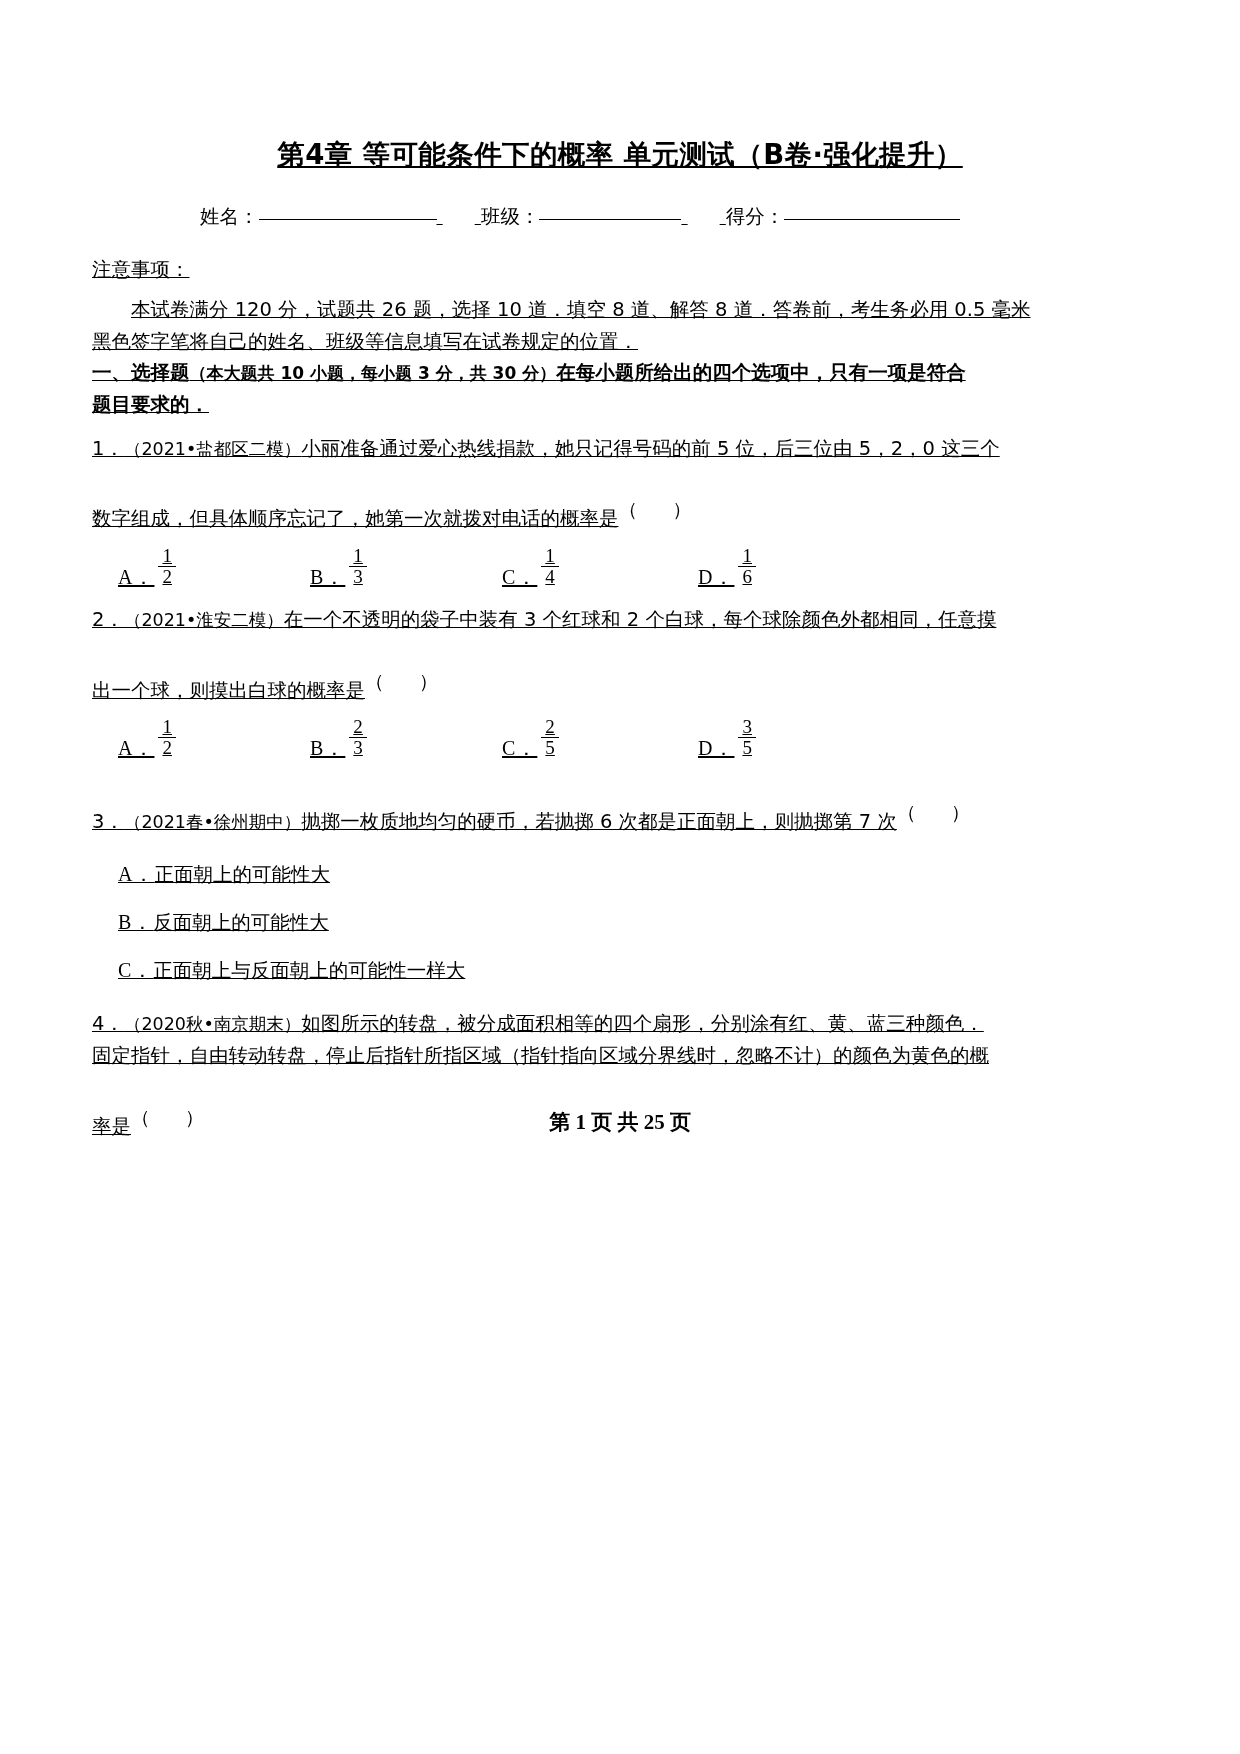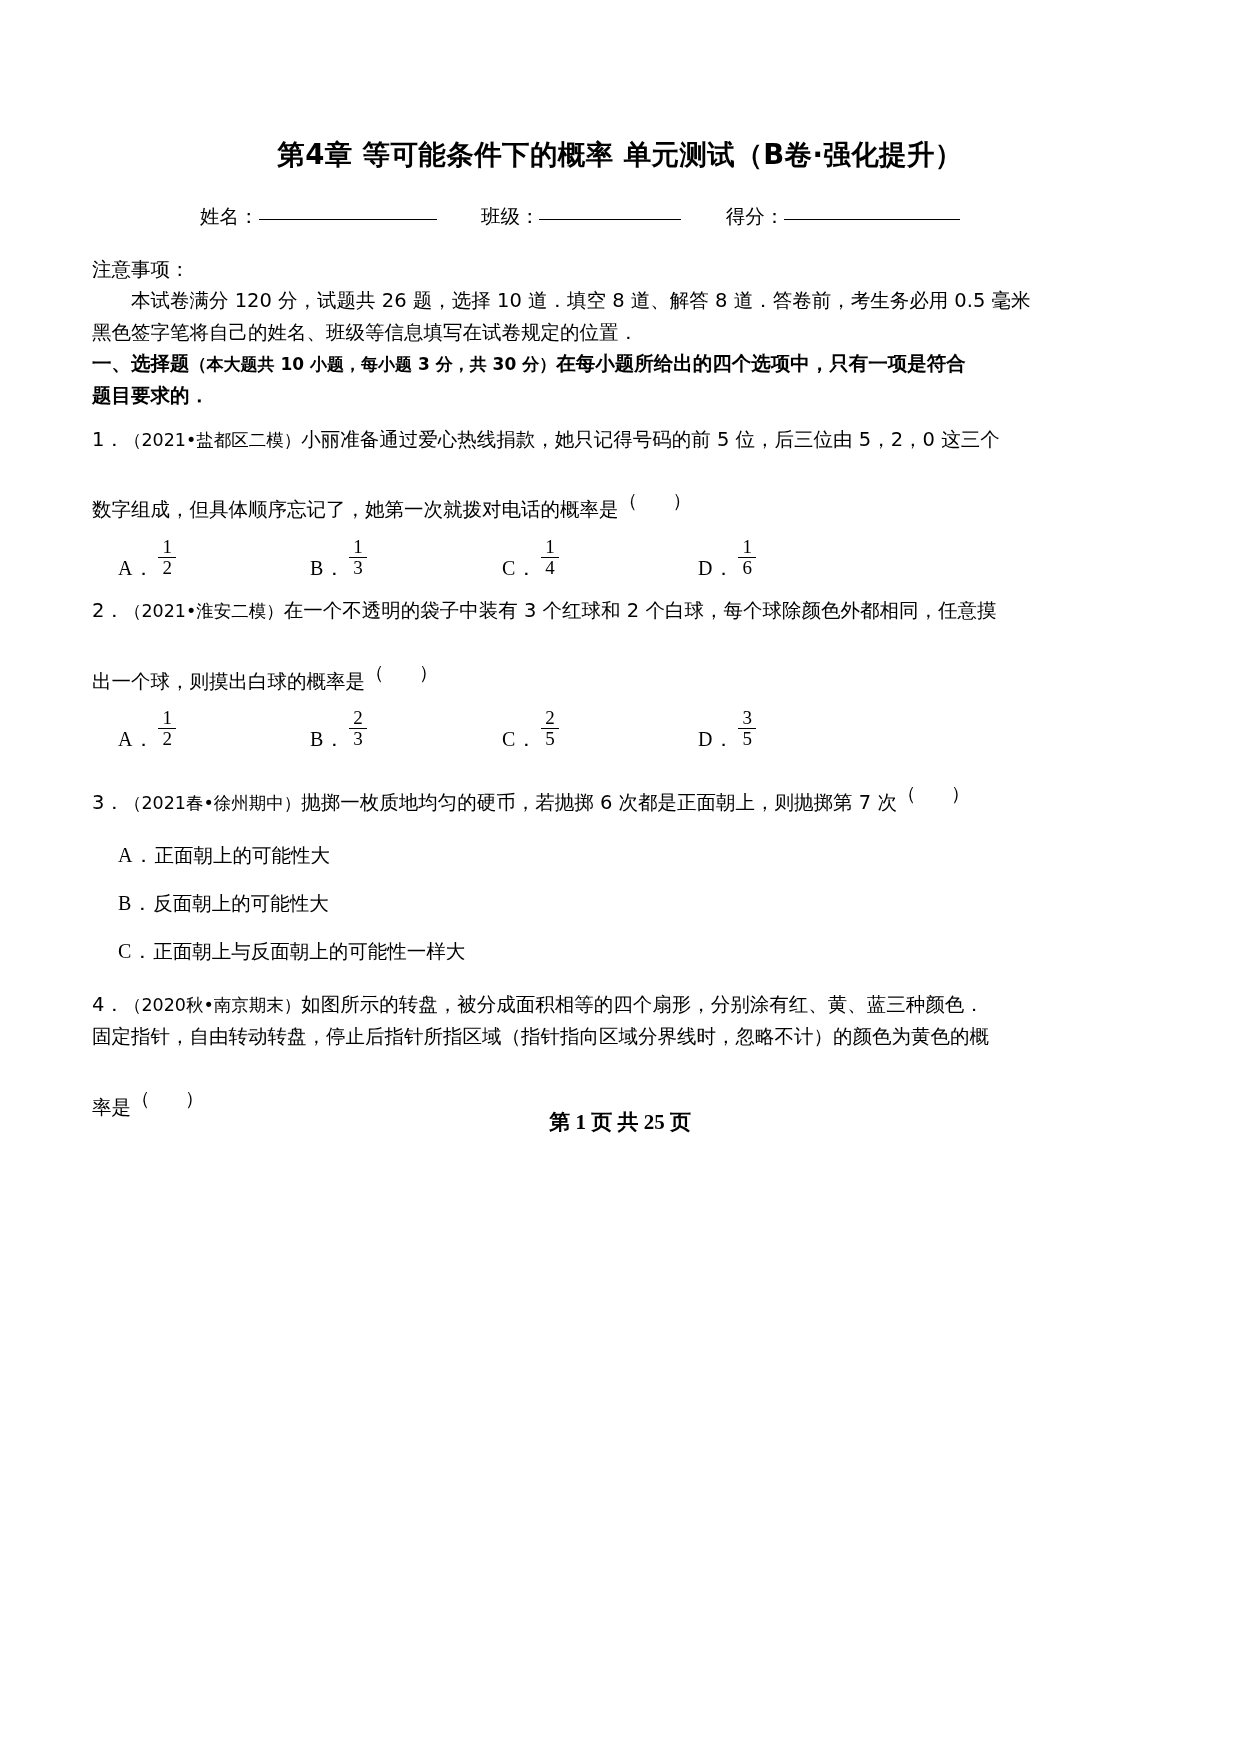--- a/index.html
+++ b/index.html
@@ -14,20 +14,21 @@
     color: #000000;
     position: relative;
     overflow: hidden;
   }
   .page {
     position: relative;
     width: 1240px;
     height: 1308px;
     box-sizing: border-box;
     padding: 0 92px;
+    text-decoration: underline;
   }
 
   
   .doc-title {
     text-align: center;
     font-size: 27.5px;
     font-weight: bold;
     letter-spacing: 0.4px;
     margin: 0;
     padding-top: 137px;
@@ -62,21 +63,21 @@
   
   .notice-title {
     margin-top: 24px;
     font-size: 19.5px;
     line-height: 1.55;
   }
   .notice-body {
     font-size: 19.5px;
     line-height: 1.62;
     text-indent: 39px;
-    margin-top: 0;
+    margin-top: 9px;
   }
   .notice-body .l2 { text-indent: 0; display: block; }
 
   .section-head {
     font-size: 19.5px;
     font-weight: bold;
     line-height: 1.62;
   }
   .section-head .sub {
     font-size: 17px;
@@ -268,21 +269,21 @@
     </div>
     <div class="opt">
       <span class="opt-lead">D．</span>
       <span class="frac">
         <span class="num">3</span>
         <span class="den">5</span>
       </span>
     </div>
   </div>
 
-  <div class="question" style="margin-top:24px">
+  <div class="question" style="margin-top:34px">
     <span class="q-line">
       <span>3．</span><span class="q-src">（2021春•徐州期中）</span><span>抛掷一枚质地均匀的硬币，若抛掷 6 次都是正面朝上，则抛掷第 7 次</span><span class="paren">（<span class="inner"></span>）</span>
     </span>
   </div>
   <div class="opt-list">
     <div class="opt-item">
       <span class="lead">A．</span><span>正面朝上的可能性大</span>
     </div>
     <div class="opt-item">
       <span class="lead">B．</span><span>反面朝上的可能性大</span>

